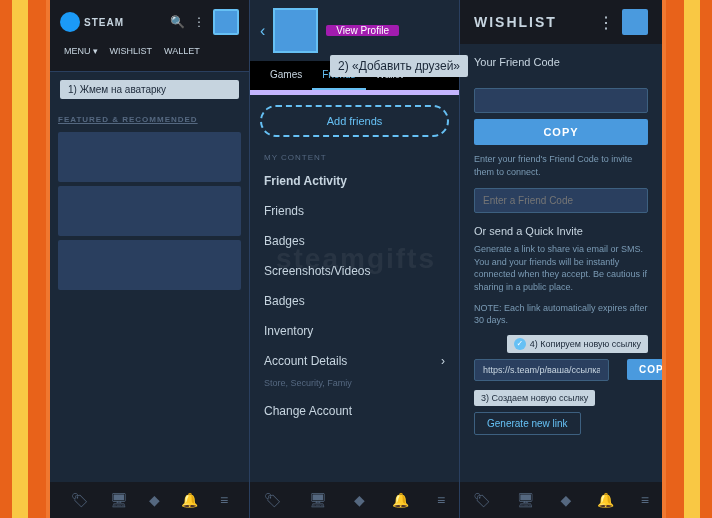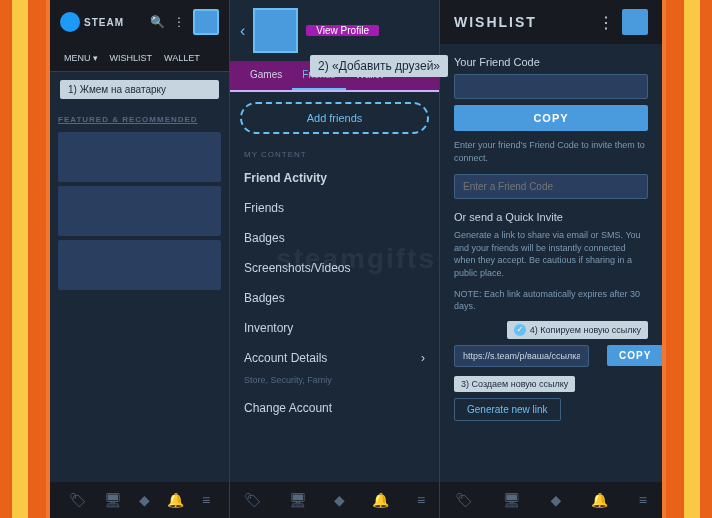--- a/index.html
+++ b/index.html
@@ -57,21 +57,21 @@
       top: 0;
       right: 50px;
       height: 518px;
       display: flex;
       flex-direction: row;
       background: #1b2838;
     }
 
     
     .steam-panel {
-      width: 180px;
+      width: 200px;
       background: #1b2838;
       border-right: 1px solid #2a3f5f;
       display: flex;
       flex-direction: column;
       flex-shrink: 0;
     }
 
     .steam-header {
       background: #171a21;
       padding: 8px 10px;
@@ -124,21 +124,21 @@
       border-radius: 2px;
       border: 2px solid #66c0f4;
     }
 
     .steam-nav {
       background: #171a21;
       display: flex;
       gap: 0;
       padding: 0 8px;
       height: 28px;
-      align-items: center;
+      align-items: flex-start;
       border-bottom: 1px solid #2a3f5f;
     }
 
     .nav-item {
       color: #c7d5e0;
       font-size: 9px;
       padding: 2px 6px;
       cursor: pointer;
       text-transform: uppercase;
     }
@@ -244,22 +244,22 @@
       color: #1b2838;
       font-size: 12px;
       padding: 4px 8px;
       border-radius: 2px;
       white-space: nowrap;
       z-index: 5;
     }
 
     .overlay-tabs {
       display: flex;
-      border-bottom: 2px solid #c4b5fd;
-      background: #701a75;
+      border-bottom: 5px solid #c4b5fd;
+      background: #000000;
       padding: 0 10px;
     }
 
     .overlay-tab {
       color: #c7d5e0;
       font-size: 10px;
       padding: 8px 10px;
       cursor: pointer;
       border-bottom: 2px solid transparent;
     }
@@ -367,21 +367,21 @@
 
     .community-content {
       flex: 1;
       padding: 12px 14px;
       overflow-y: auto;
     }
 
     .section-label {
       color: #c7d5e0;
       font-size: 11px;
-      margin-bottom: 6px;
+      margin-bottom: 20px;
     }
 
     .friend-code-input {
       width: 100%;
       background: #2a3f5f;
       border: 1px solid #3d6080;
       color: #c7d5e0;
       padding: 6px 8px;
       font-size: 10px;
       border-radius: 2px;

